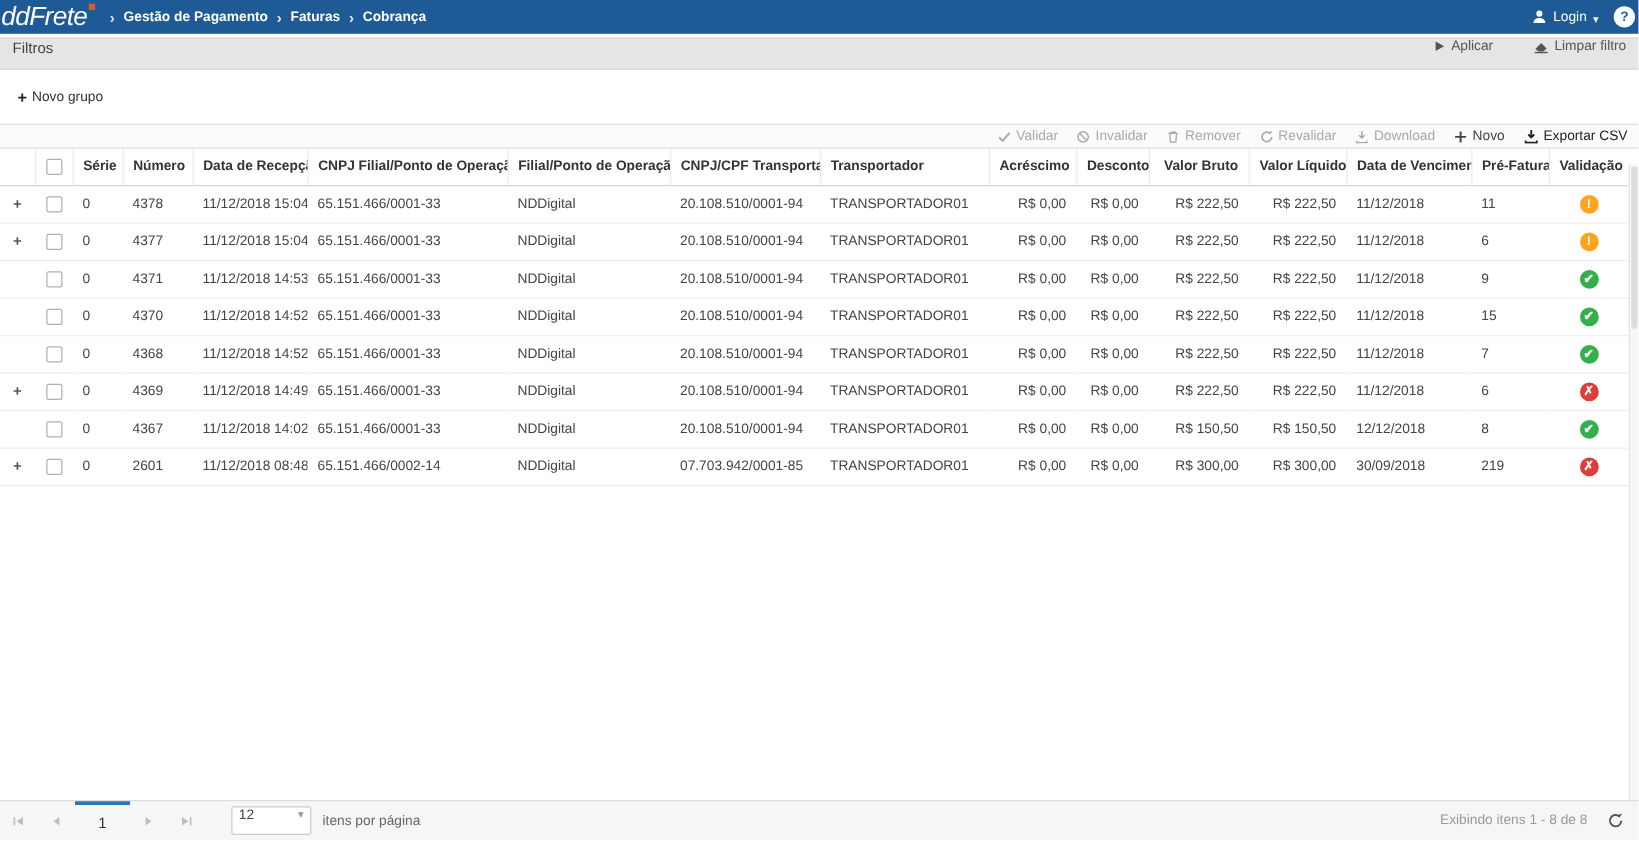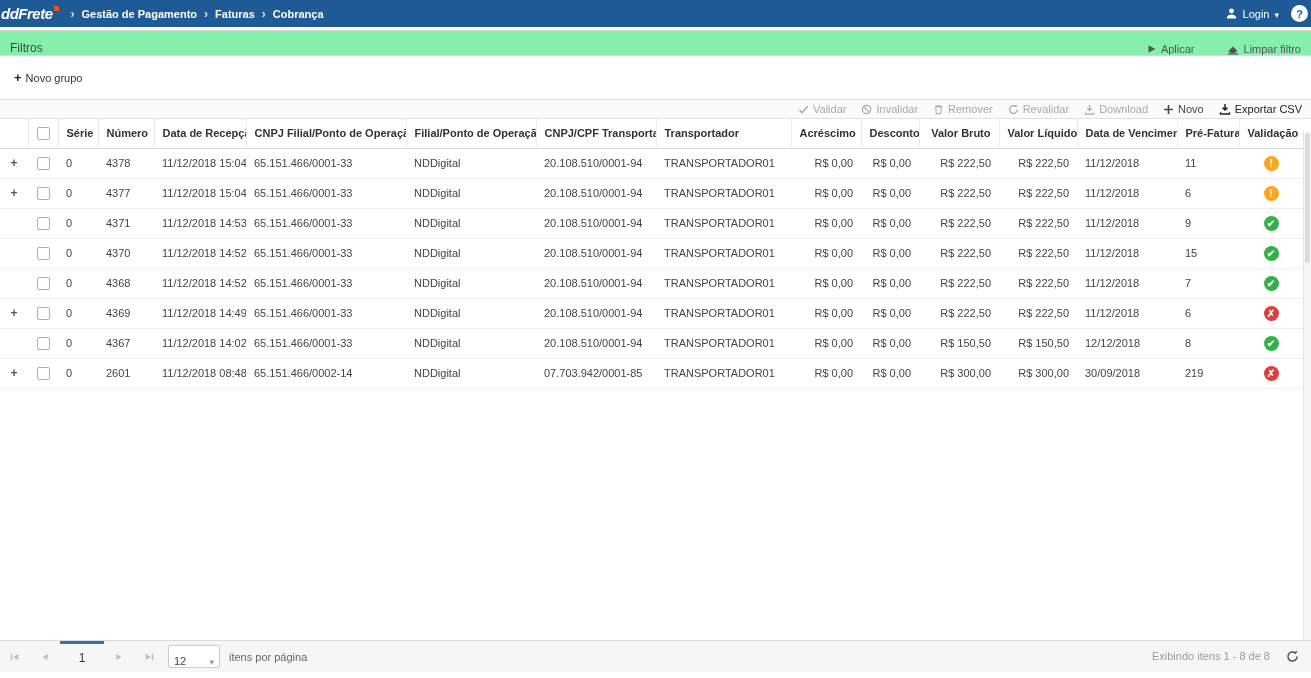--- a/index.html
+++ b/index.html
@@ -5,34 +5,34 @@
   :root{
     --topbar:#1e5b96; --accent:#2e74b5; --success:#33b04a; --error:#e03c3c;
     --warning:#ffa41c; --logosq:#e8542a;
   }
   *{box-sizing:border-box}
   body{margin:0;font-family:"Liberation Sans",sans-serif;background:#fff}
   .app{width:1311px;height:678px;position:relative;overflow:hidden;background:#fff}
 
   
   .topbar{height:27px;background:var(--topbar);display:flex;align-items:center;color:#fff;padding:0 8px}
-  .logo{font-style:italic;font-weight:bold;font-size:15px;margin-left:-7px;white-space:nowrap;letter-spacing:-0.5px}
+  .logo{font-style:italic;font-weight:normal;font-size:21px;margin-left:-7px;white-space:nowrap;letter-spacing:-0.5px}
   .logo-sq{width:5px;height:5px;background:var(--logosq);display:inline-block;vertical-align:top;margin:1px 0 0 1px}
   .breadcrumb{display:flex;align-items:center;gap:7px;margin-left:12px;font-size:11px;font-weight:bold}
   .bc-sep{font-size:12px;opacity:.85;font-weight:bold}
   .bc-link{cursor:pointer;white-space:nowrap}
   .topbar-right{margin-left:auto;display:flex;align-items:center;gap:12px}
   .login{display:flex;align-items:flex-end;gap:5px;font-size:11px;cursor:pointer}
   .chev{font-size:9px;opacity:.9}
   .help{width:17px;height:17px;border-radius:50%;background:#fff;color:var(--topbar);font-weight:bold;
         font-size:11px;display:flex;align-items:center;justify-content:center;margin-right:-5px;cursor:pointer}
 
   
-  .filters{margin-top:3px;height:26px;background:#86efac;border-top:1px solid #dadada;border-bottom:1px solid #dadada;
-           display:flex;align-items:flex-end;padding:0 10px;font-size:12px;color:#444}
+  .filters{margin-top:3px;height:26px;background:#e5e5e5;border-top:1px solid #dadada;border-bottom:1px solid #dadada;
+           display:flex;align-items:flex-start;padding:0 10px;font-size:12px;color:#444}
   .filters-actions{margin-left:auto;display:flex;gap:32px}
   .filter-action{display:flex;align-items:center;gap:5px;font-size:11px;color:#555;cursor:pointer}
 
   
   .group-panel{height:43px;background:#fff;display:flex;align-items:center;padding:0 14px}
   .novo-grupo{display:flex;align-items:center;gap:4px;font-size:11px;color:#333;cursor:pointer}
   .plus-glyph{font-weight:bold;font-size:13px;color:#222}
 
   
   .grid-toolbar{height:20px;background:#fbfbfb;border-top:1px solid #e0e0e0;border-bottom:1px solid #e0e0e0;
@@ -62,22 +62,22 @@
   
   .scroll-strip{position:absolute;right:0;top:131px;width:8px;height:509px;background:#f7f7f7;border-left:1px solid #e4e4e4}
   .scroll-thumb{width:5px;height:130px;background:#dcdcdc;border-radius:3px;margin:2px auto 0}
 
   
   .pager{position:absolute;left:0;right:0;top:640px;height:32px;background:#f6f6f6;border-top:1px solid #dcdcdc;
          display:flex;align-items:stretch;font-size:11px;color:#666}
   .pg-btn{width:30px;display:flex;align-items:center;justify-content:center;color:#bdbdbd}
   .pg-num{width:44px;display:flex;align-items:center;justify-content:center;color:#333;font-size:12px;
           border-top:3px solid var(--accent);cursor:pointer}
-  .pg-size{margin-left:4px;align-self:center;display:flex;align-items:flex-end;justify-content:space-between;
-           border:1px solid #ccc;border-radius:2px;background:#fff;height:23px;width:52px;padding:0 5px;color:#444;cursor:pointer}
+  .pg-size{margin-left:21px;align-self:center;display:flex;align-items:flex-start;justify-content:space-between;
+           border:1px solid #ccc;border-radius:2px;background:#fff;height:23px;width:64px;padding:0 5px;color:#444;cursor:pointer}
   .pg-size .dd{color:#999;font-size:9px}
   .pg-label{align-self:center;margin-left:9px;color:#666}
   .pg-right{margin-left:auto;align-self:center;display:flex;align-items:flex-start;gap:16px;margin-right:12px;color:#9a9a9a}
   .refresh-btn{color:#555;cursor:pointer;display:flex;align-items:center}
   svg{display:block}
 </style>
 </head>
 <body>
 
 <div class="app">

